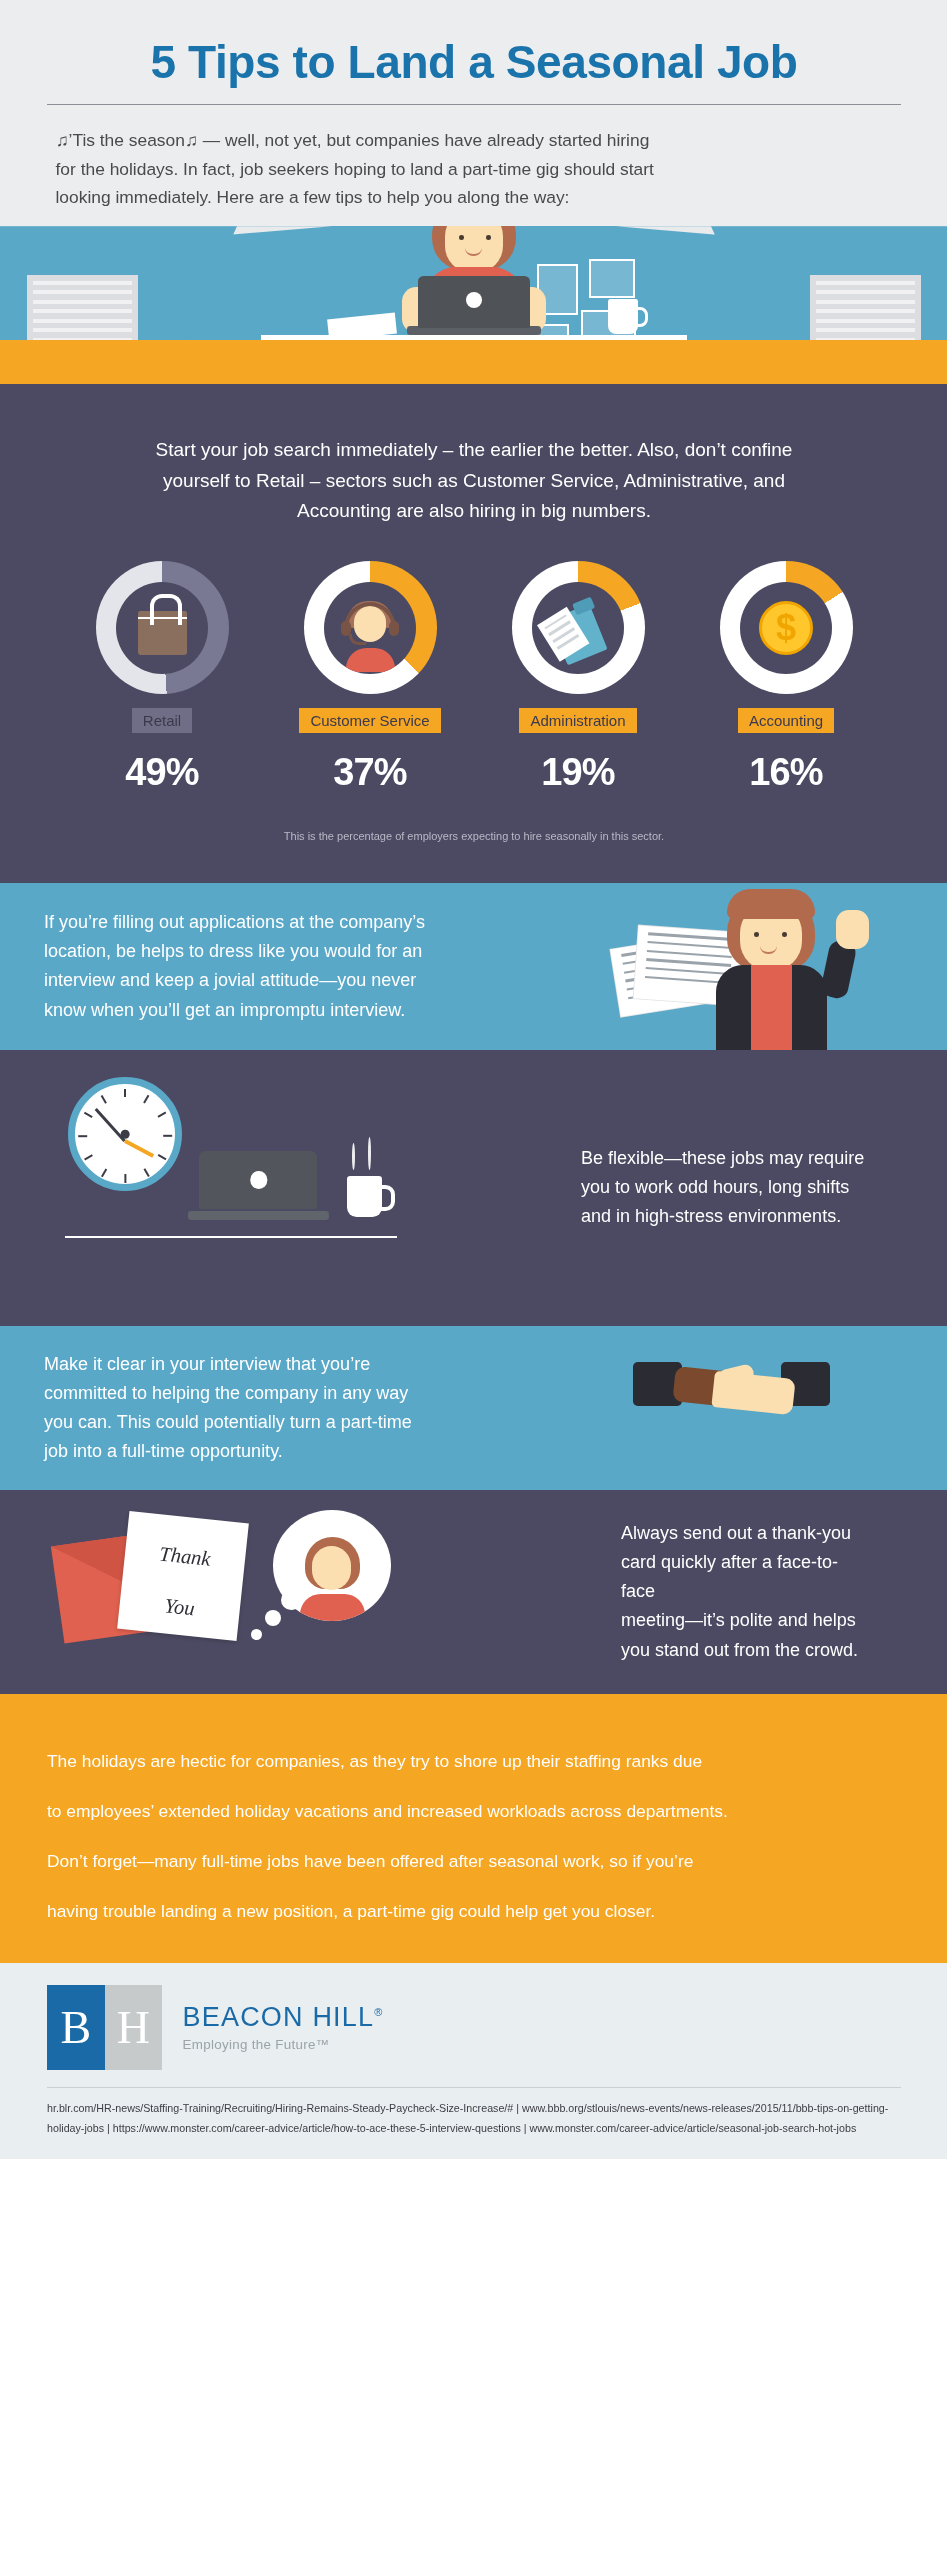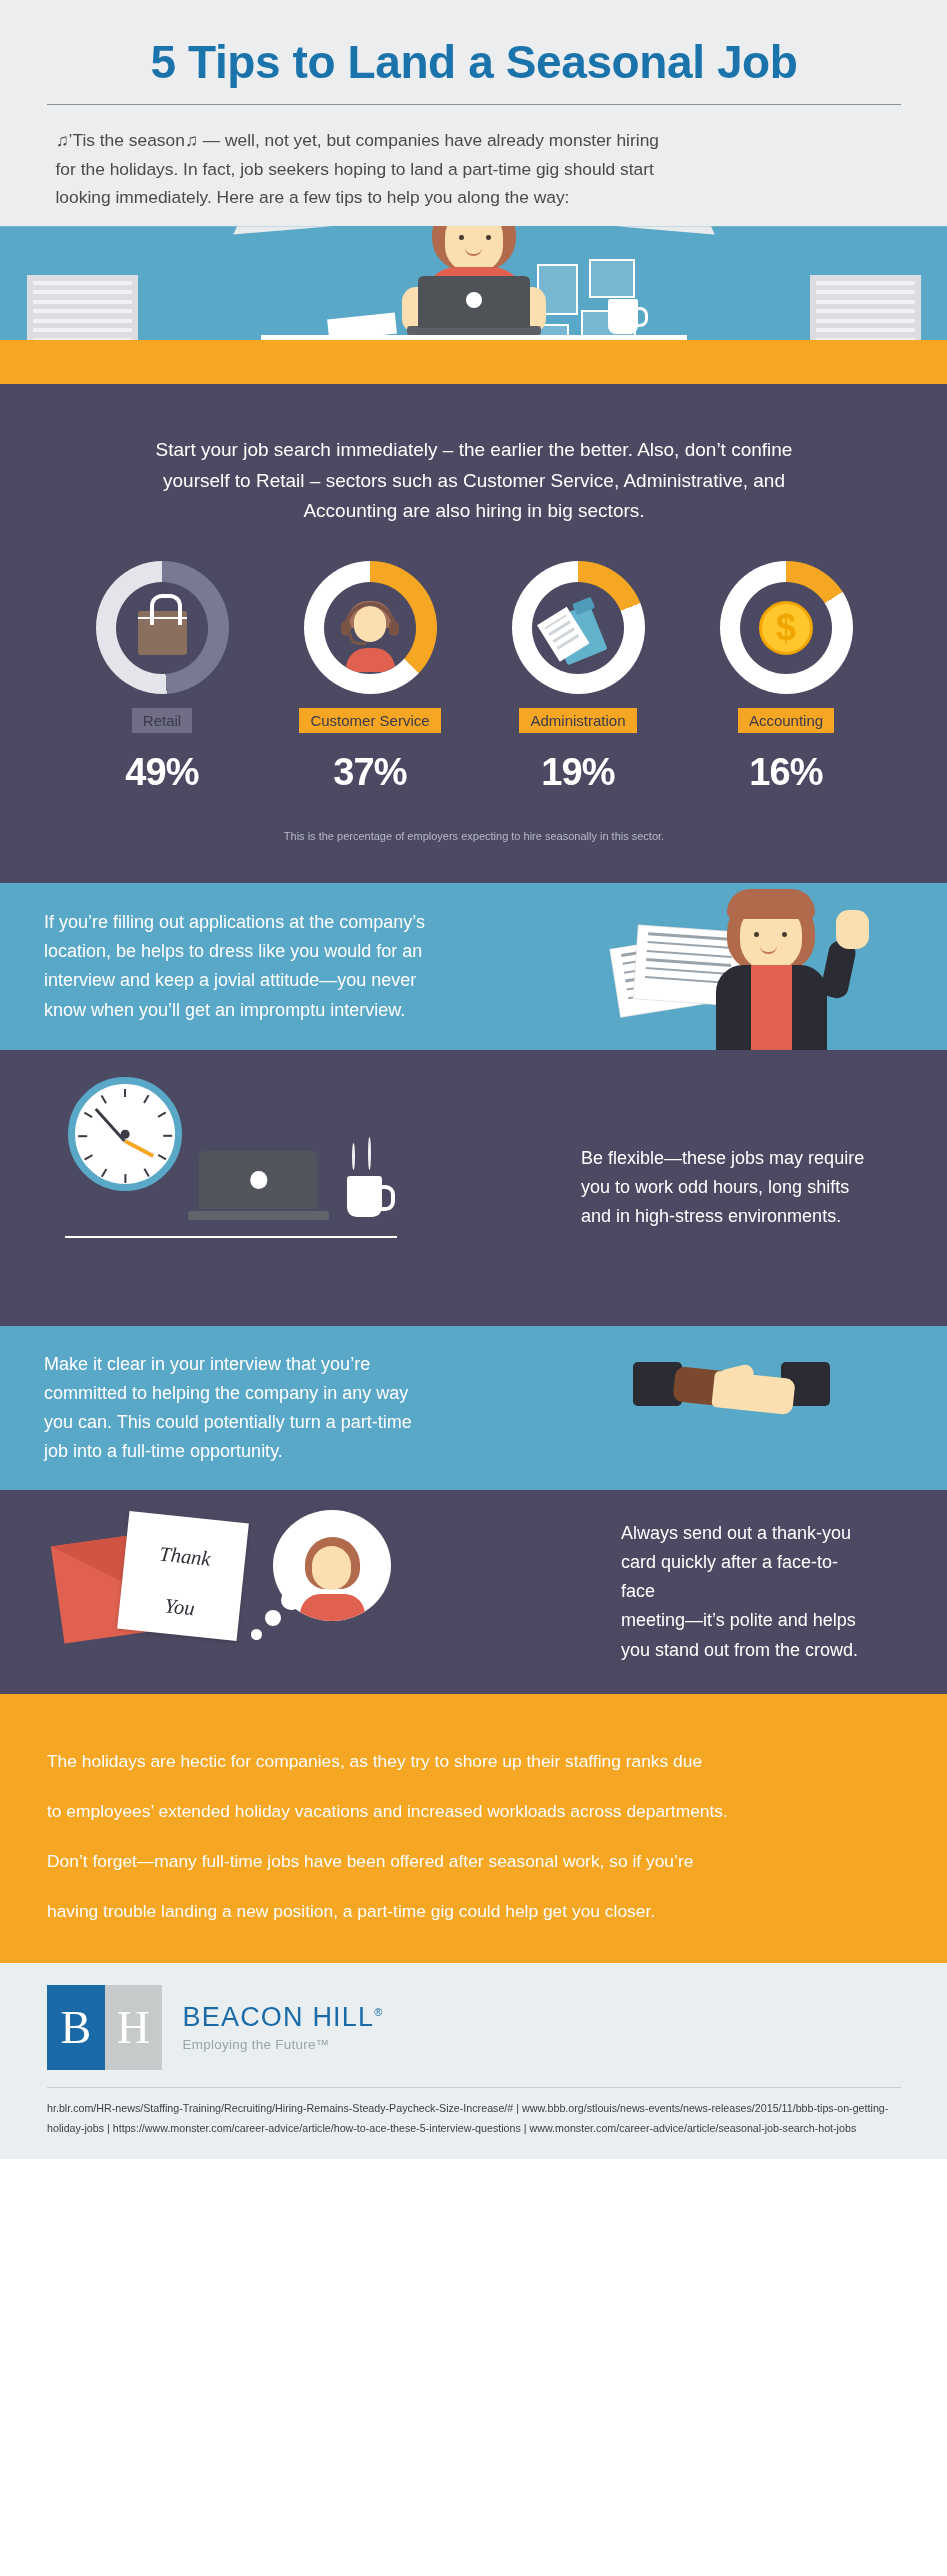--- a/index.html
+++ b/index.html
@@ -196,21 +196,21 @@
 </style>
 </head>
 <body>
 
 <div class="page">
 
   <div class="header">
     <div class="title">5 Tips to Land a Seasonal Job</div>
     <div class="title-rule"></div>
     <div class="intro">
-      <div>♫’Tis the season♫ — well, not yet, but companies have already monster hiring</div>
+      <div>♫’Tis the season♫ — well, not yet, but companies have already started hiring</div>
       <div>for the holidays. In fact, job seekers hoping to land a part-time gig should start</div>
       <div>looking immediately. Here are a few tips to help you along the way:</div>
     </div>
   </div>
 
   <div class="hero">
     <div class="hero-sky"></div>
     <div class="hero-wall"></div>
     <div class="hero-curtainL"></div>
     <div class="hero-curtainR"></div>
@@ -264,21 +264,21 @@
       <div class="laptop-dot"></div>
     </div>
 
     <div class="deskband"></div>
   </div>
 
   <div class="sec dark">
     <div class="stat-lead">
       <div>Start your job search immediately – the earlier the better. Also, don’t confine</div>
       <div>yourself to Retail – sectors such as Customer Service, Administrative, and</div>
-      <div>Accounting are also hiring in big sectors.</div>
+      <div>Accounting are also hiring in big numbers.</div>
     </div>
 
     <div class="donuts">
 
       <div class="donut-col">
         <div class="donut" style="background:conic-gradient(#7a7993 0deg 176.4deg, #e4e5ea 176.4deg 360deg);">
           <div class="hole">
             <div class="ic-bag"></div>
           </div>
         </div>

